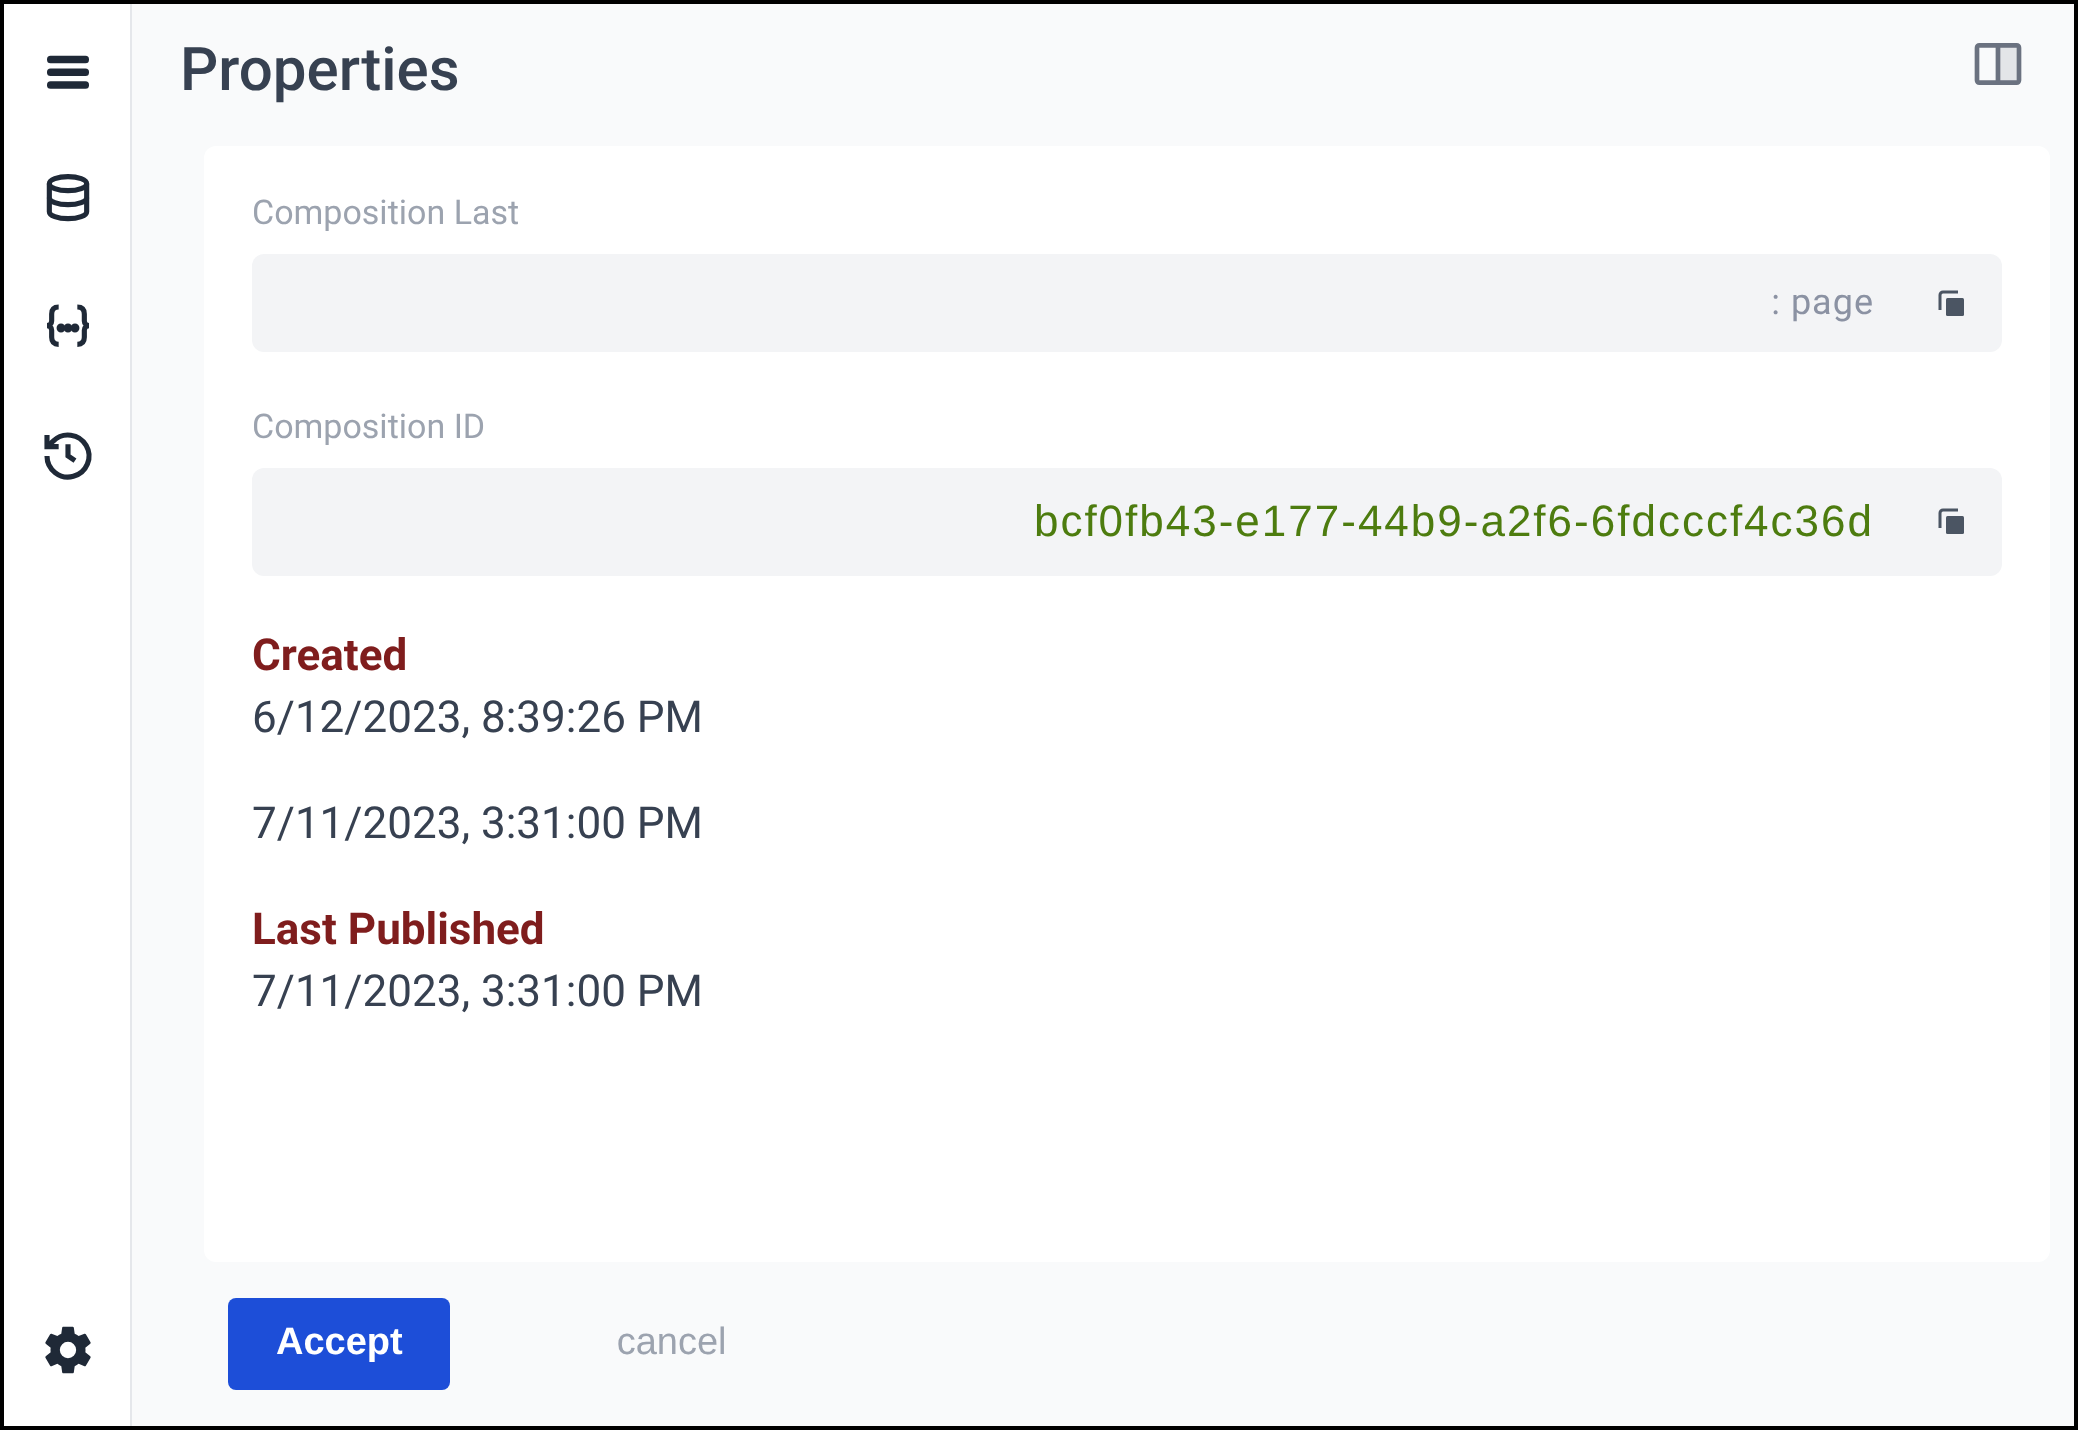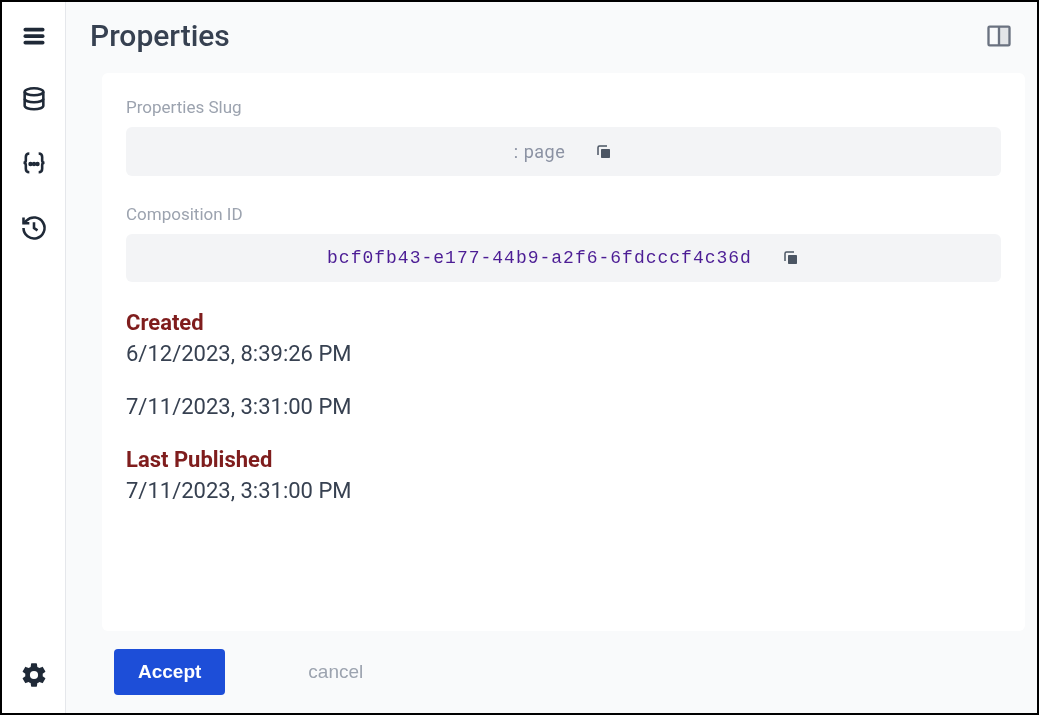--- a/index.html
+++ b/index.html
@@ -50,21 +50,20 @@
     }
     .main {
       flex: 1;
       background: #f9fafb;
       display: flex;
       flex-direction: column;
       overflow: hidden;
     }
     .header {
       display: flex;
-      align-items: center;
       justify-content: space-between;
       padding: 16px 24px 8px 24px;
       gap: 44px;
     }
     .header-title {
       font-size: 30px;
       font-weight: 500;
       color: #374151;
     }
     .header-icon {
@@ -85,33 +84,33 @@
       font-size: 17px;
       color: #9ca3af;
       margin-bottom: 10px;
     }
     .field-box {
       background: #f3f4f6;
       border-radius: 6px;
       padding: 14px 16px;
       display: flex;
       align-items: center;
-      justify-content: center;
+      justify-content: flex-end;
       margin-bottom: 28px;
       gap: 30px;
     }
     .field-box-value {
       font-size: 18px;
       color: #8b92a3;
       letter-spacing: 0.5px;
     }
     .field-box-mono {
-      font-family: Liberation Mono, monospace;
-      font-size: 18px;
-      color: #4c1d95;
+      font-family: Liberation Sans, sans-serif;
+      font-size: 22px;
+      color: #4d7c0f;
       letter-spacing: 1px;
     }
     .copy-icon {
       width: 18px;
       height: 18px;
       cursor: pointer;
       color: #4b5563;
       flex-shrink: 0;
     }
     .meta-section {
@@ -206,21 +205,21 @@
     <div class="header-icon">
       <svg viewBox="0 0 24 24" fill="none" stroke="currentColor" stroke-width="2">
           <rect x="3" y="4" width="18" height="16" rx="1"></rect>
           <rect x="12" y="5" width="8" height="14" fill="currentColor" opacity="0.15"></rect>
           <line x1="12" y1="4" x2="12" y2="20"></line>
         </svg>
     </div>
   </div>
 
   <div class="content-panel">
-    <div class="field-label">Properties Slug</div>
+    <div class="field-label">Composition Last</div>
     <div class="field-box">
       <span class="field-box-value">: page</span>
       <span class="copy-icon">
         <svg viewBox="0 0 24 24" fill="currentColor">
             <rect x="8" y="8" width="12" height="12" rx="1"></rect>
             <path d="M4 16V6a2 2 0 0 1 2-2h10" fill="none" stroke="currentColor" stroke-width="2"></path>
           </svg>
       </span>
     </div>
 

